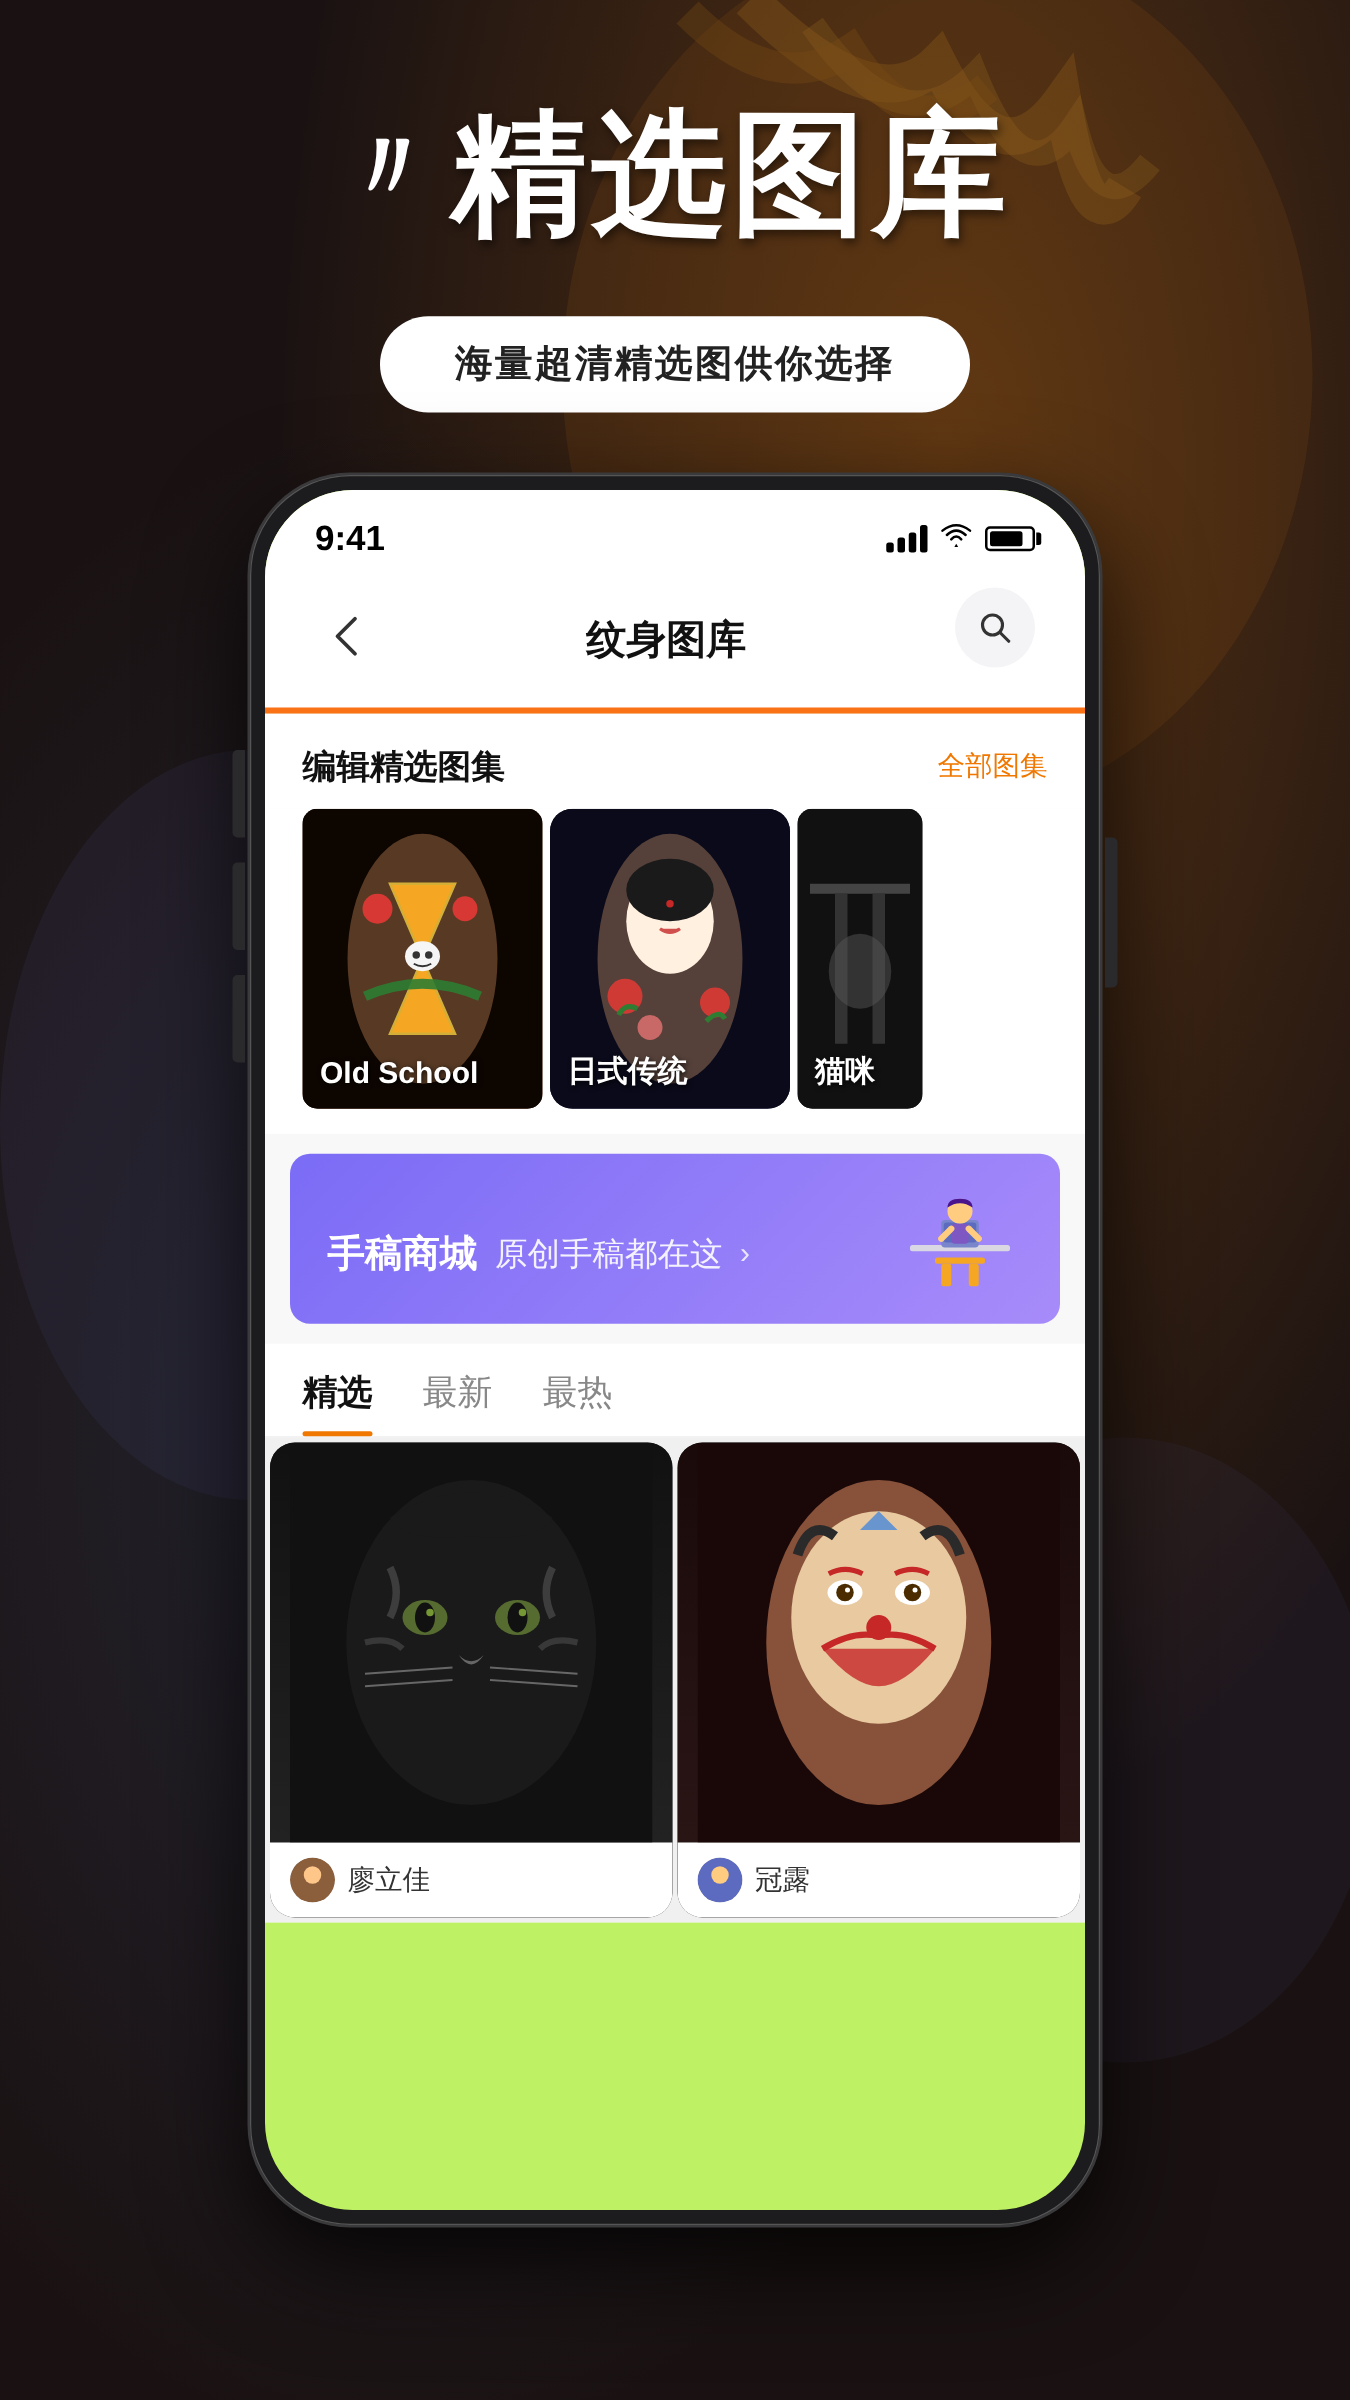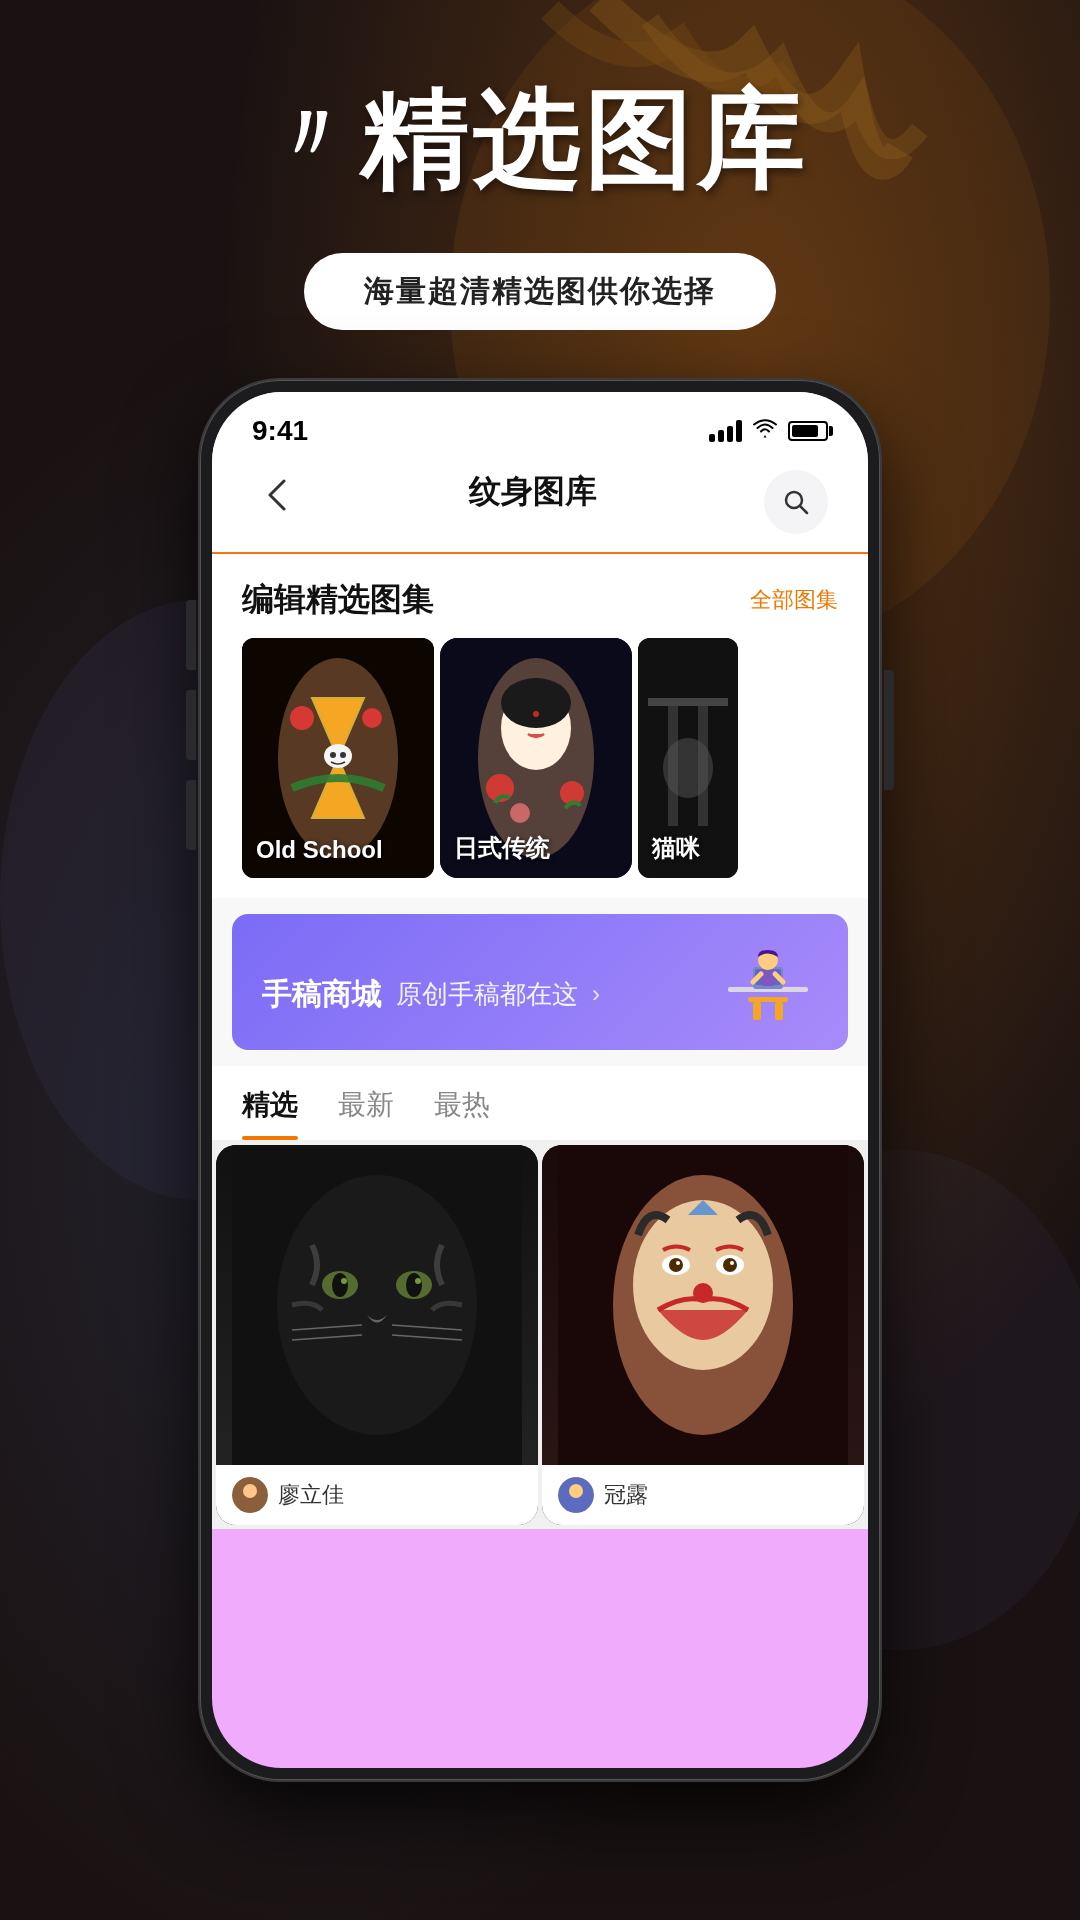--- a/index.html
+++ b/index.html
@@ -124,21 +124,21 @@
       top: 290px;
       width: 10px;
       height: 120px;
       background: #2a2a2c;
       border-radius: 0 4px 4px 0;
     }
 
     .phone-screen {
       width: 100%;
       height: 100%;
-      background: #f0abfc;
+      background: #bef264;
       border-radius: 70px;
       overflow: hidden;
       position: relative;
     }
 
     
     .status-bar {
       background: #ffffff;
       padding: 20px 40px 10px;
       display: flex;
@@ -203,25 +203,25 @@
     .battery-fill {
       background: #000;
       height: 100%;
       width: 80%;
       border-radius: 2px;
     }
 
     
     .nav-bar {
       background: #ffffff;
-      padding: 10px 40px 18px;
-      display: flex;
-      align-items: flex-start;
+      padding: 10px 40px 32px;
+      display: flex;
+      align-items: flex-end;
       justify-content: space-between;
-      border-bottom: 2px solid #f97316;
+      border-bottom: 5px solid #f97316;
     }
 
     .nav-back {
       width: 50px;
       height: 50px;
       display: flex;
       align-items: center;
       justify-content: center;
       font-size: 32px;
       color: #333;
@@ -252,21 +252,21 @@
 
     .section-header {
       display: flex;
       align-items: center;
       justify-content: space-between;
       padding: 24px 30px 16px;
       background: #ffffff;
     }
 
     .section-title {
-      font-size: 32px;
+      font-size: 27px;
       font-weight: 600;
       color: #111;
     }
 
     .section-link {
       font-size: 22px;
       color: #f07800;
     }
 
     

